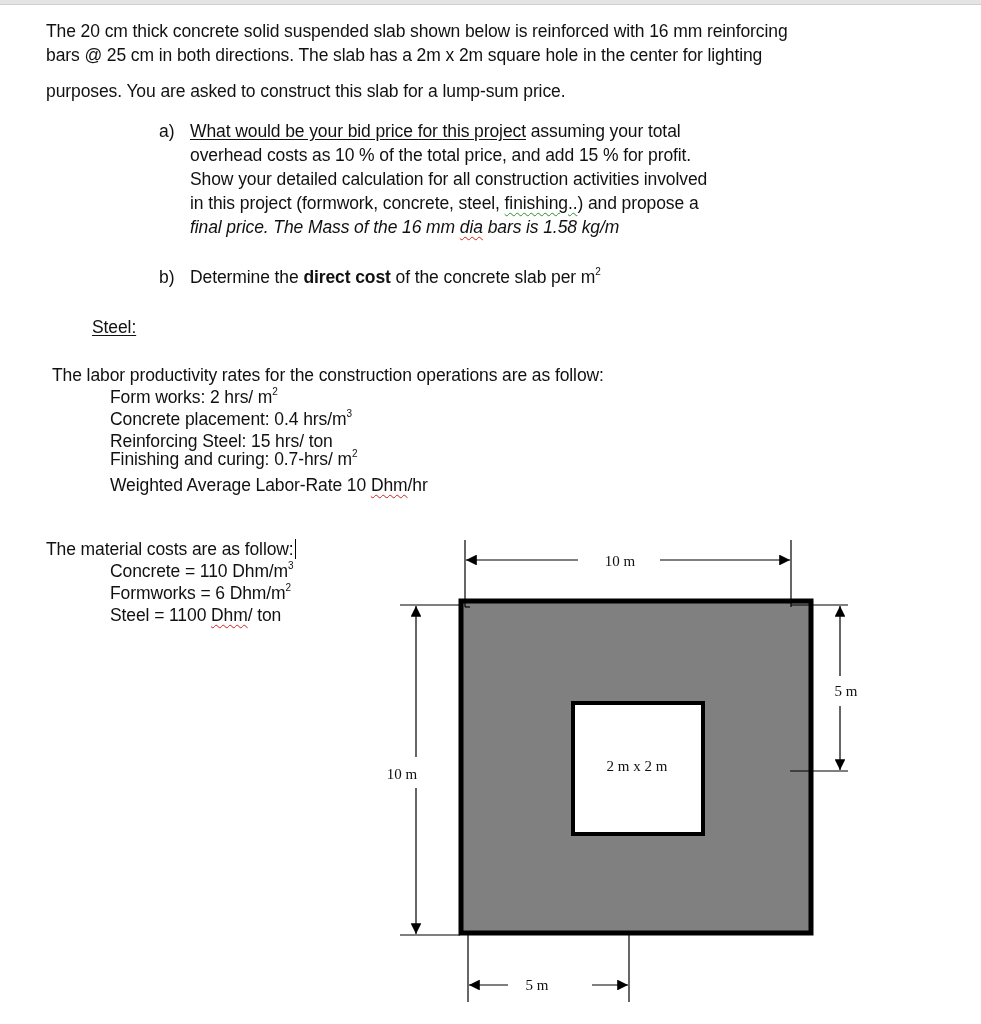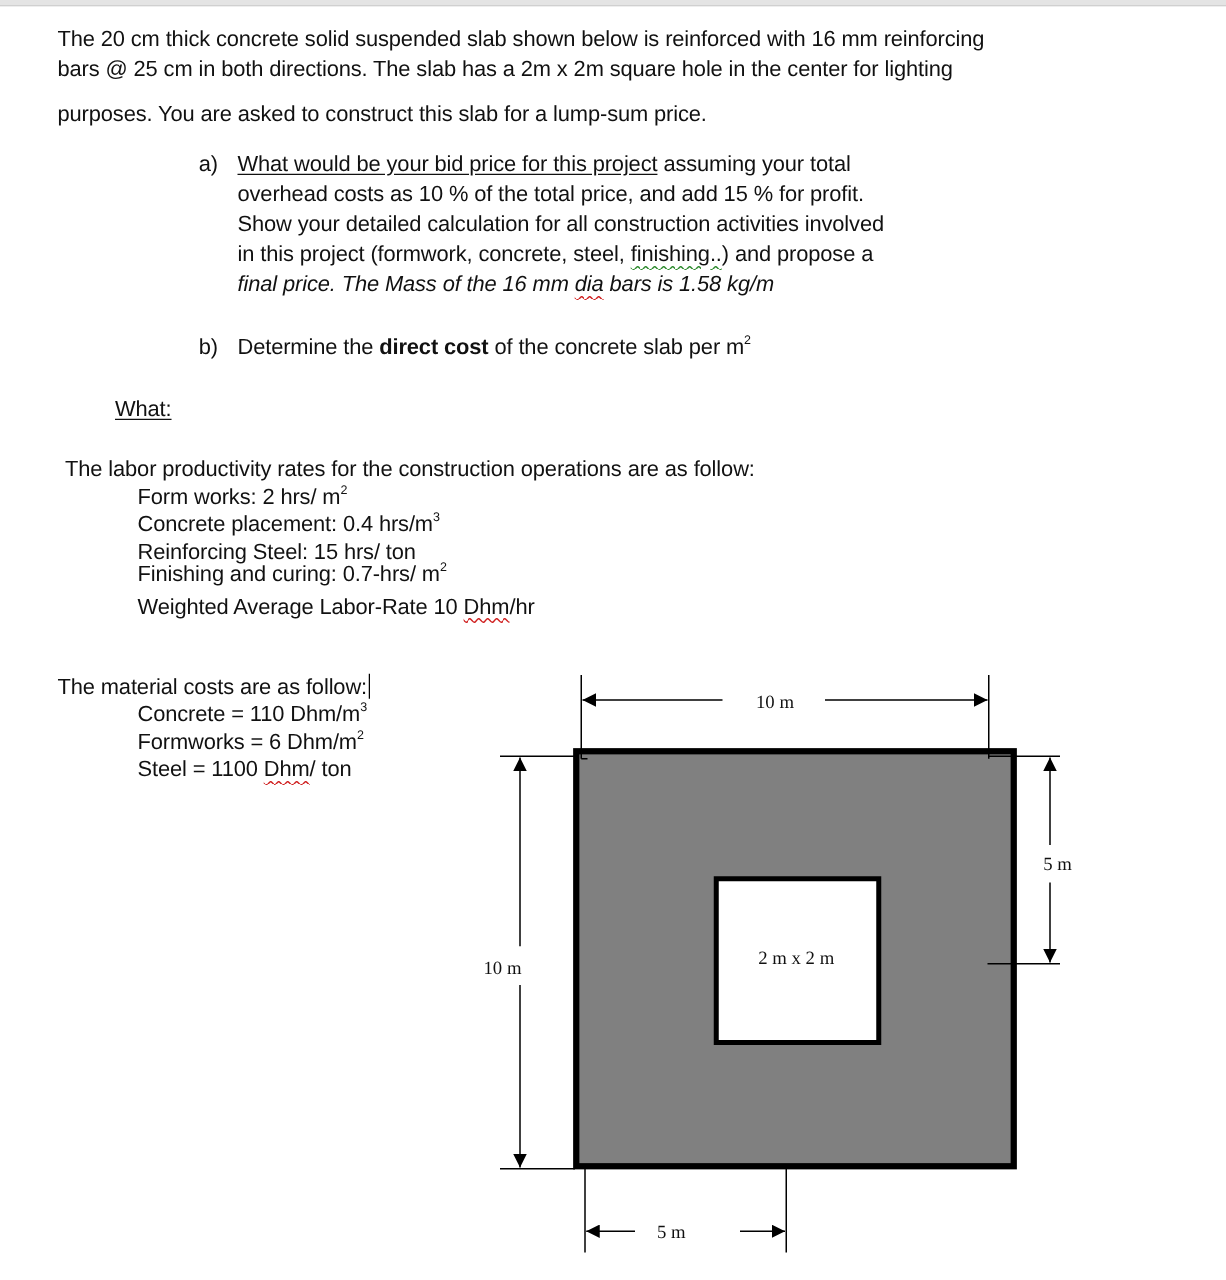--- a/index.html
+++ b/index.html
@@ -30,21 +30,21 @@
 <div class="txt" style="left:159px; top:120px;">a)</div>
 <div class="txt" style="left:190px; top:120px;"><span class="u">What would be your bid price for this project</span><span> assuming your total</span></div>
 <div class="txt" style="left:190px; top:144px;">overhead costs as 10 % of the total price, and add 15 % for profit.</div>
 <div class="txt" style="left:190px; top:168px;">Show your detailed calculation for all construction activities involved</div>
 <div class="txt" style="left:190px; top:192px;"><span>in this project (formwork, concrete, steel, </span><span class="squig">finishing..</span><span>) and propose a</span></div>
 <div class="txt" style="left:190px; top:216px;font-style:italic;"><span>final price. The Mass of the 16 mm </span><span class="squig-red">dia</span><span> bars is 1.58 kg/m</span></div>
 
 <div class="txt" style="left:159px; top:266px;">b)</div>
 <div class="txt" style="left:190px; top:266px;"><span>Determine the </span><b>direct cost</b><span> of the concrete slab per m</span><sup>2</sup></div>
 
-<div class="txt u" style="left:92px; top:316px;">What:</div>
+<div class="txt u" style="left:92px; top:316px;">Steel:</div>
 
 <div class="txt" style="left:52px; top:364px;">The labor productivity rates for the construction operations are as follow:</div>
 <div class="txt" style="left:110px; top:386px;"><span>Form works: 2 hrs/ m</span><sup>2</sup></div>
 <div class="txt" style="left:110px; top:408px;"><span>Concrete placement: 0.4 hrs/m</span><sup>3</sup></div>
 <div class="txt" style="left:110px; top:430px;"><span>Reinforcing Steel: 15 hrs/ ton</span></div>
 <div class="txt" style="left:110px; top:448px;"><span>Finishing and curing: 0.7-hrs/ m</span><sup>2</sup></div>
 <div class="txt" style="left:110px; top:474px;"><span>Weighted Average Labor-Rate 10 </span><span class="squig-red">Dhm</span><span>/hr</span></div>
 
 <div class="txt" style="left:46px; top:538px;"><span>The material costs are as follow:</span><span class="caret"></span></div>
 <div class="txt" style="left:110px; top:560px;"><span>Concrete = 110 Dhm/m</span><sup>3</sup></div>

